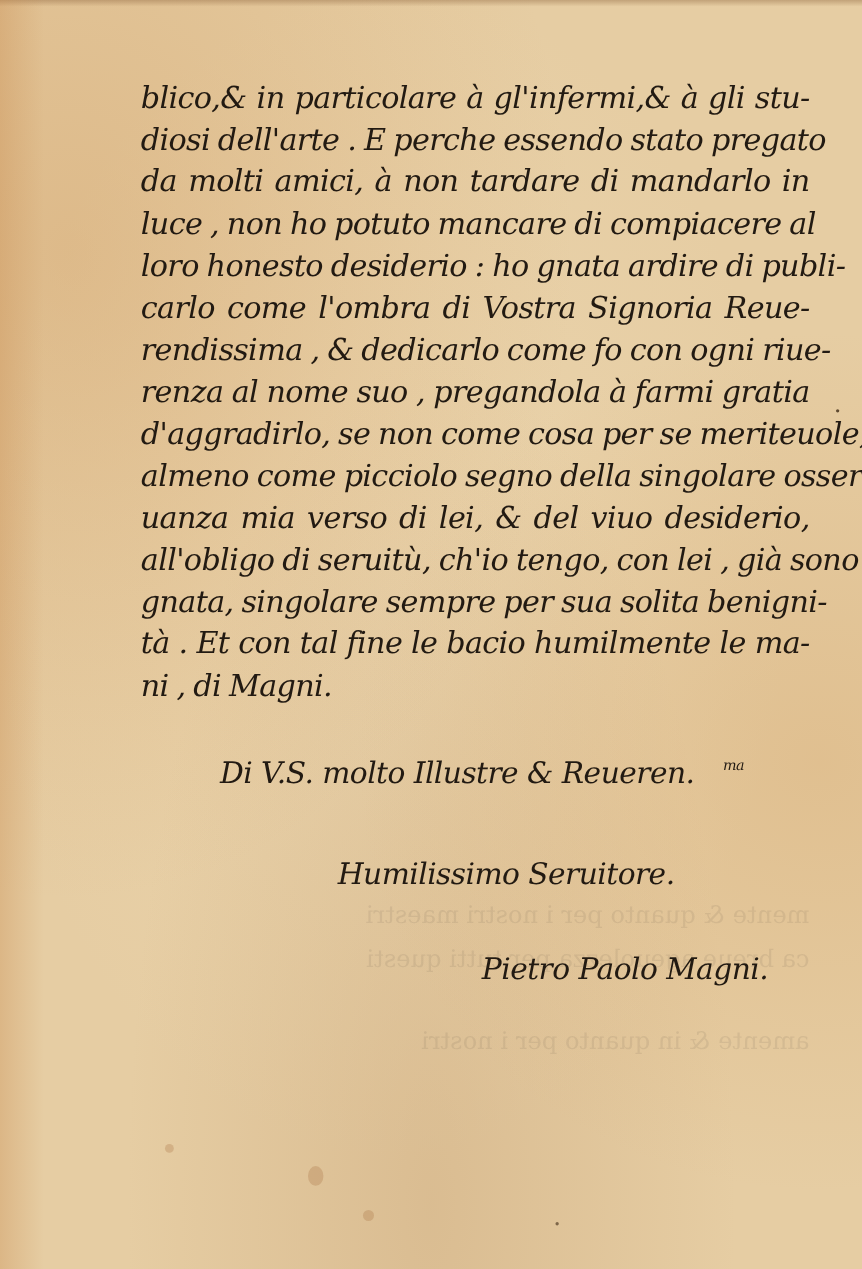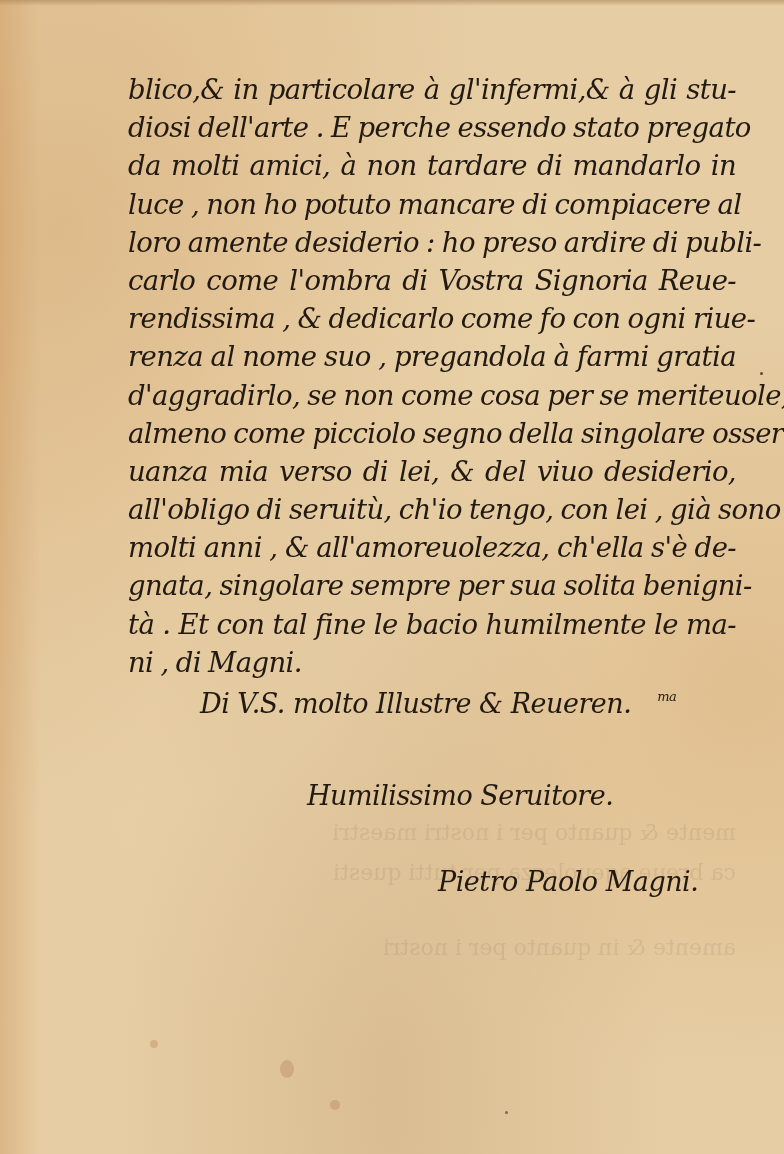--- a/index.html
+++ b/index.html
@@ -101,29 +101,28 @@
 
   <div class="bleed" style="top:820px;">mente &amp; quanto per i nostri maestri</div>
   <div class="bleed" style="top:860px;">ca breue ageuolezza per tutti questi</div>
   <div class="bleed" style="top:935px;">amente &amp; in quanto per i nostri</div>
 
   <div class="text-block">
     <span class="line">blico,&amp; in particolare à gl'infermi,&amp; à gli stu-</span>
     <span class="line">diosi dell'arte . E perche essendo stato pregato</span>
     <span class="line">da molti amici, à non tardare di mandarlo in</span>
     <span class="line">luce , non ho potuto mancare di compiacere al</span>
-    <span class="line">loro amente desiderio : ho preso ardire di publi-</span>
+    <span class="line">loro honesto desiderio : ho gnata ardire di publi-</span>
     <span class="line">carlo come l'ombra di Vostra Signoria Reue-</span>
     <span class="line">rendissima , &amp; dedicarlo come fo con ogni riue-</span>
     <span class="line">renza al nome suo , pregandola à farmi gratia</span>
     <span class="line">d'aggradirlo, se non come cosa per se meriteuole,</span>
     <span class="line">almeno come picciolo segno della singolare osser-</span>
     <span class="line">uanza mia verso di lei, &amp; del viuo desiderio,</span>
     <span class="line">all'obligo di seruitù, ch'io tengo, con lei , già sono</span>
-    <span class="line">molti anni , &amp; all'amoreuolezza, ch'ella s'è de-</span>
     <span class="line">gnata, singolare sempre per sua solita benigni-</span>
     <span class="line">tà . Et con tal fine le bacio humilmente le ma-</span>
     <span class="line last">ni , di Magni.</span>
   </div>
 
   <div class="closing salutation"><span>Di V.S. molto Illustre &amp; Reueren.</span><sup>ma</sup></div>
 
   <div class="closing servant">Humilissimo Seruitore.</div>
 
   <div class="closing signature">Pietro Paolo Magni.</div>

